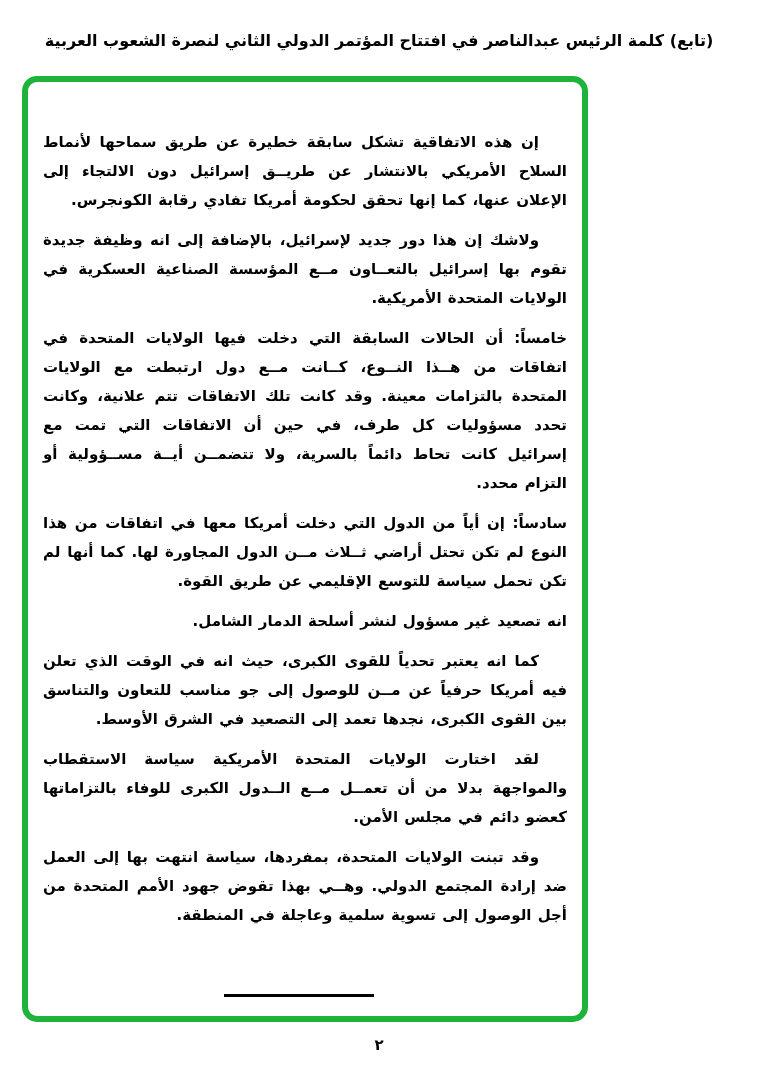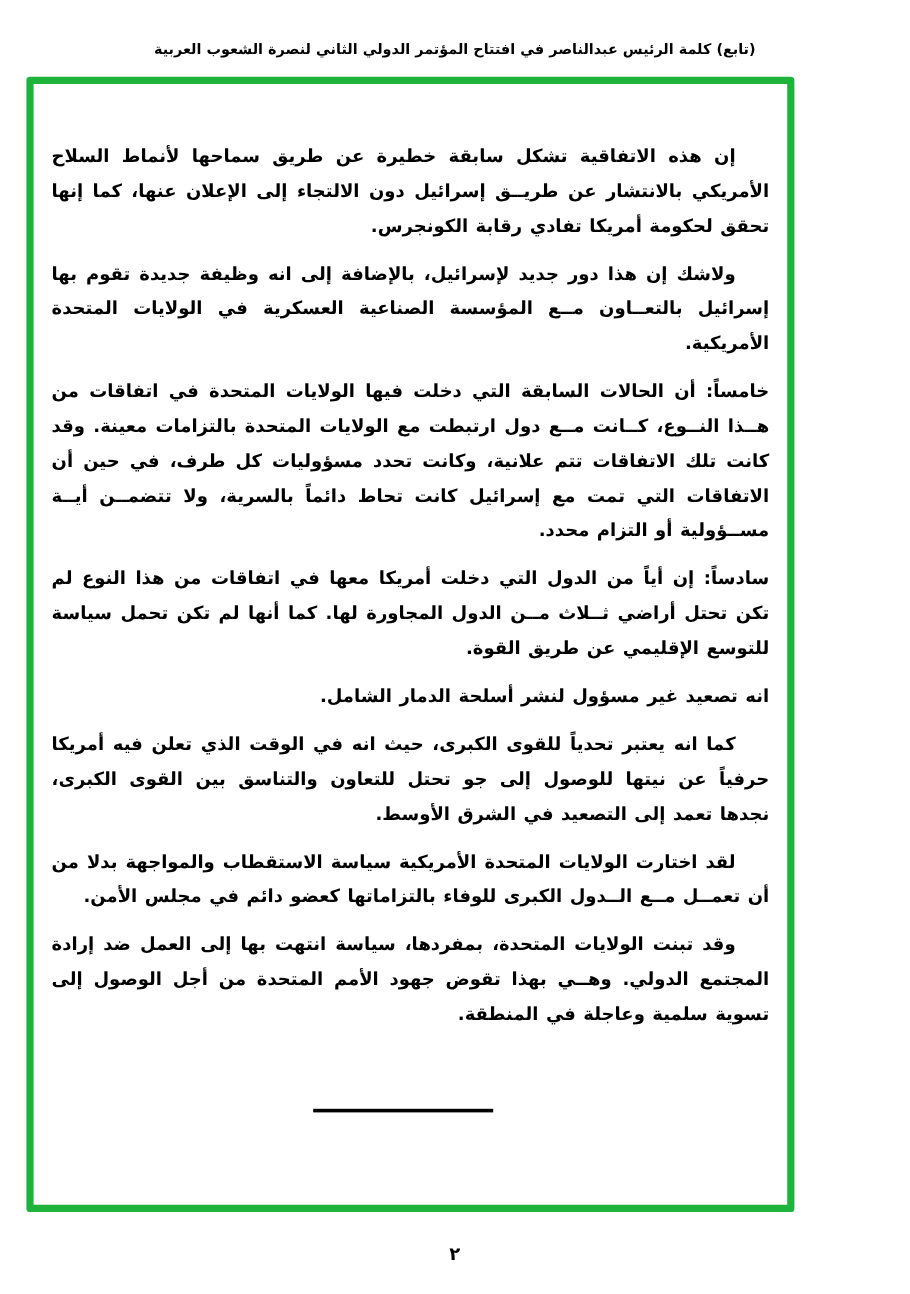--- a/index.html
+++ b/index.html
@@ -12,32 +12,32 @@
     width: 758px;
     height: 1078px;
     font-family: "DejaVu Sans", sans-serif;
     font-weight: bold;
     color: #000000;
     overflow: hidden;
   }
   .header-title {
     direction: rtl;
     text-align: center;
-    font-size: 12px;
+    font-size: 16px;
     line-height: 22px;
     padding: 30px 40px 0;
   }
   .frame {
     position: absolute;
     left: 22px;
-    top: 64px;
-    width: 640px;
+    top: 76px;
+    width: 566px;
     height: 946px;
     border: 6px solid #1eb43c;
-    border-radius: 3px;
+    border-radius: 15px;
     box-sizing: border-box;
     background: #ffffff;
   }
   .content {
     direction: rtl;
     text-align: justify;
     padding: 46px 15px 0;
   }
   .content p {
     margin: 0 0 11px;
@@ -70,20 +70,20 @@
 
 <div class="header-title">(تابع) كلمة الرئيس عبدالناصر في افتتاح المؤتمر الدولي الثاني لنصرة الشعوب العربية</div>
 
 <div class="frame" style="border-color: rgb(30, 180, 60);">
   <div class="content">
     <p class="ind">إن هذه الاتفاقية تشكل سابقة خطيرة عن طريق سماحها لأنماط السلاح الأمريكي بالانتشار عن طريــق إسرائيل دون الالتجاء إلى الإعلان عنها، كما إنها تحقق لحكومة أمريكا تفادي رقابة الكونجرس.</p>
     <p class="ind">ولاشك إن هذا دور جديد لإسرائيل، بالإضافة إلى انه وظيفة جديدة تقوم بها إسرائيل بالتعــاون مــع المؤسسة الصناعية العسكرية في الولايات المتحدة الأمريكية.</p>
     <p class="flush">خامساً: أن الحالات السابقة التي دخلت فيها الولايات المتحدة في اتفاقات من هــذا النــوع، كــانت مــع دول ارتبطت مع الولايات المتحدة بالتزامات معينة. وقد كانت تلك الاتفاقات تتم علانية، وكانت تحدد مسؤوليات كل طرف، في حين أن الاتفاقات التي تمت مع إسرائيل كانت تحاط دائماً بالسرية، ولا تتضمــن أيــة مســؤولية أو التزام محدد.</p>
     <p class="flush">سادساً: إن أياً من الدول التي دخلت أمريكا معها في اتفاقات من هذا النوع لم تكن تحتل أراضي ثــلاث مــن الدول المجاورة لها. كما أنها لم تكن تحمل سياسة للتوسع الإقليمي عن طريق القوة.</p>
     <p class="flush">انه تصعيد غير مسؤول لنشر أسلحة الدمار الشامل.</p>
-    <p class="ind">كما انه يعتبر تحدياً للقوى الكبرى، حيث انه في الوقت الذي تعلن فيه أمريكا حرفياً عن نيتها للوصول إلى جو تحتل للتعاون والتناسق بين القوى الكبرى، نجدها تعمد إلى التصعيد في الشرق الأوسط.</p>
+    <p class="ind">كما انه يعتبر تحدياً للقوى الكبرى، حيث انه في الوقت الذي تعلن فيه أمريكا حرفياً عن مــن للوصول إلى جو مناسب للتعاون والتناسق بين القوى الكبرى، نجدها تعمد إلى التصعيد في الشرق الأوسط.</p>
     <p class="ind">لقد اختارت الولايات المتحدة الأمريكية سياسة الاستقطاب والمواجهة بدلا من أن تعمــل مــع الــدول الكبرى للوفاء بالتزاماتها كعضو دائم في مجلس الأمن.</p>
     <p class="ind">وقد تبنت الولايات المتحدة، بمفردها، سياسة انتهت بها إلى العمل ضد إرادة المجتمع الدولي. وهــي بهذا تقوض جهود الأمم المتحدة من أجل الوصول إلى تسوية سلمية وعاجلة في المنطقة.</p>
     <div class="divider"></div>
   </div>
 </div>
 
 <div class="page-number">٢</div>
 
 </body></html>

